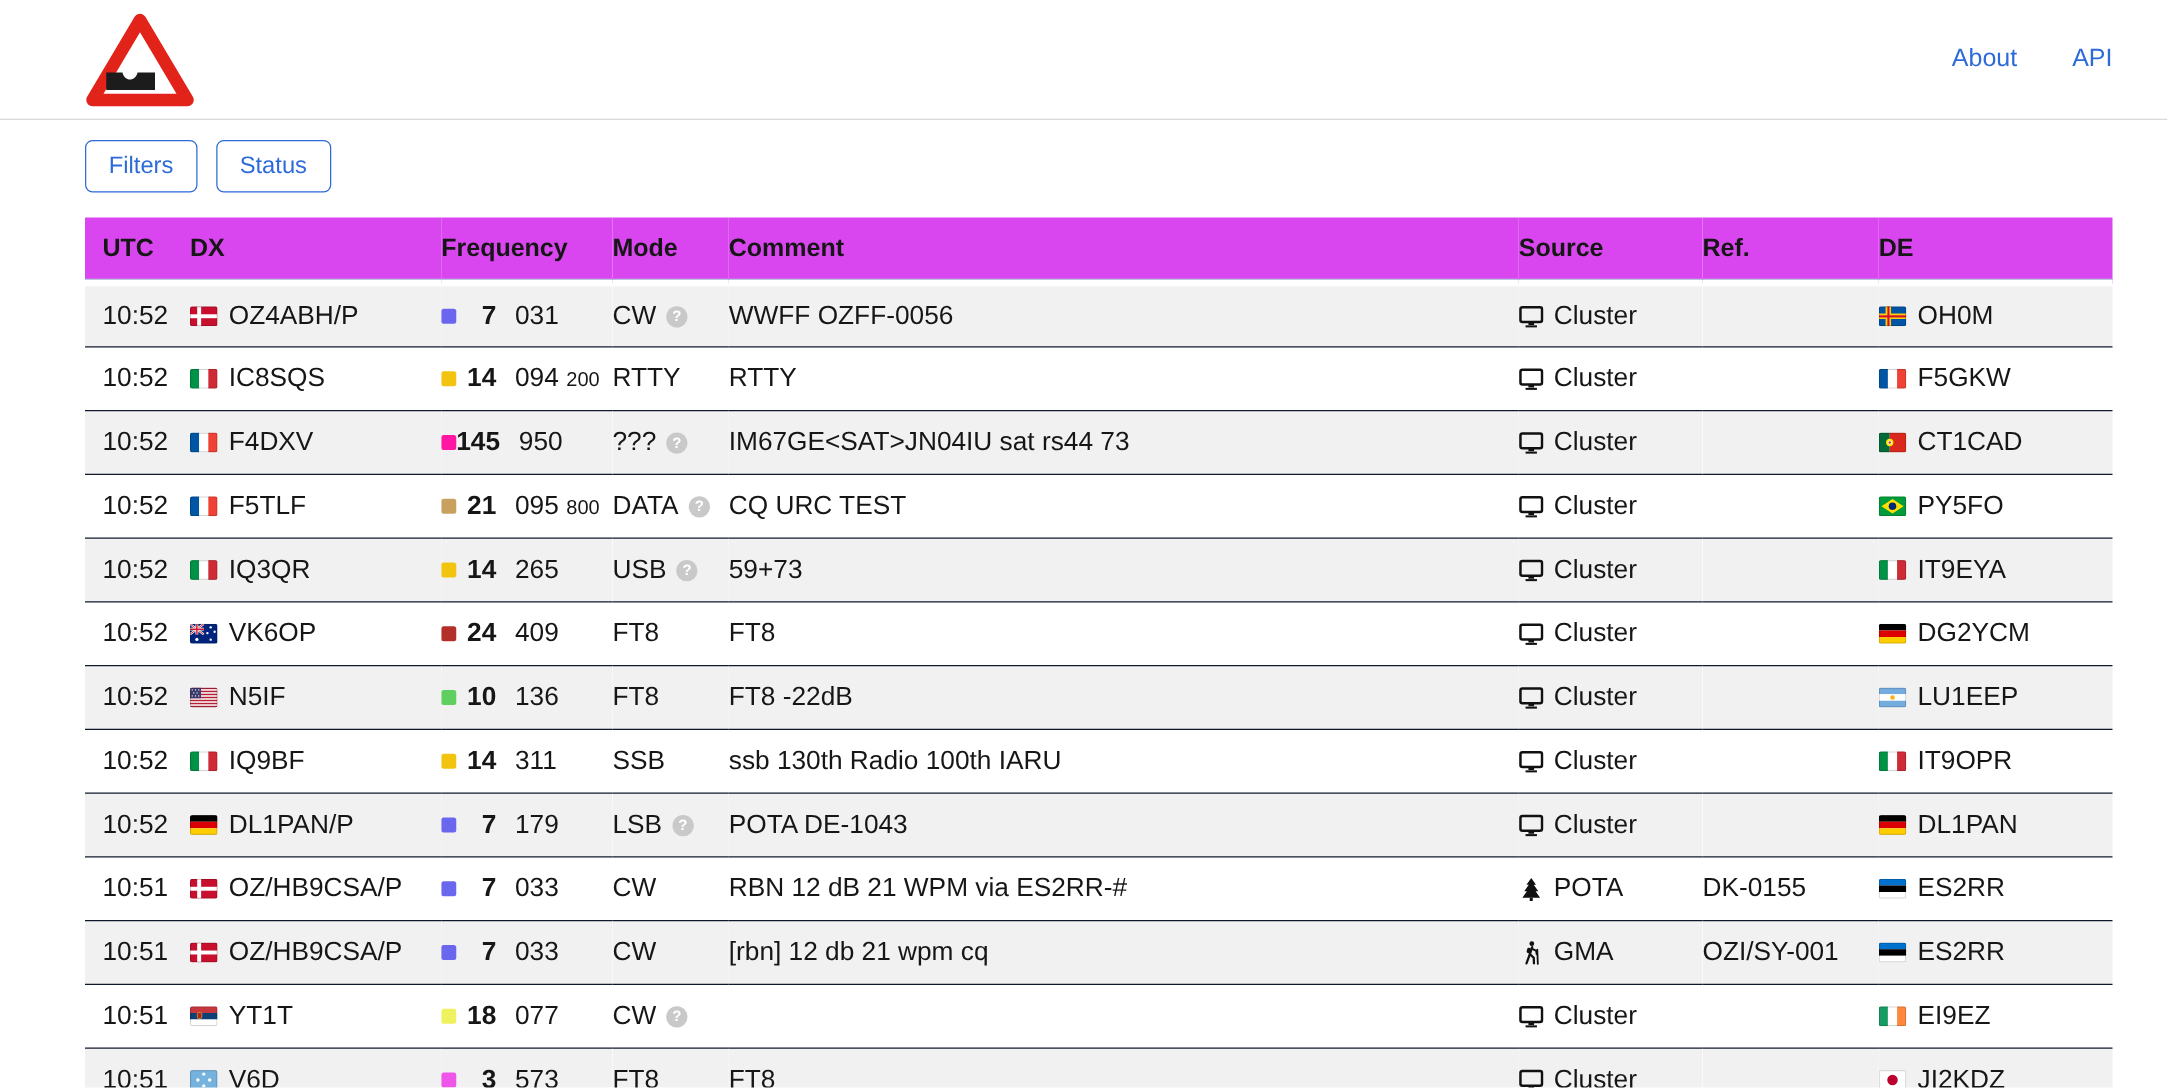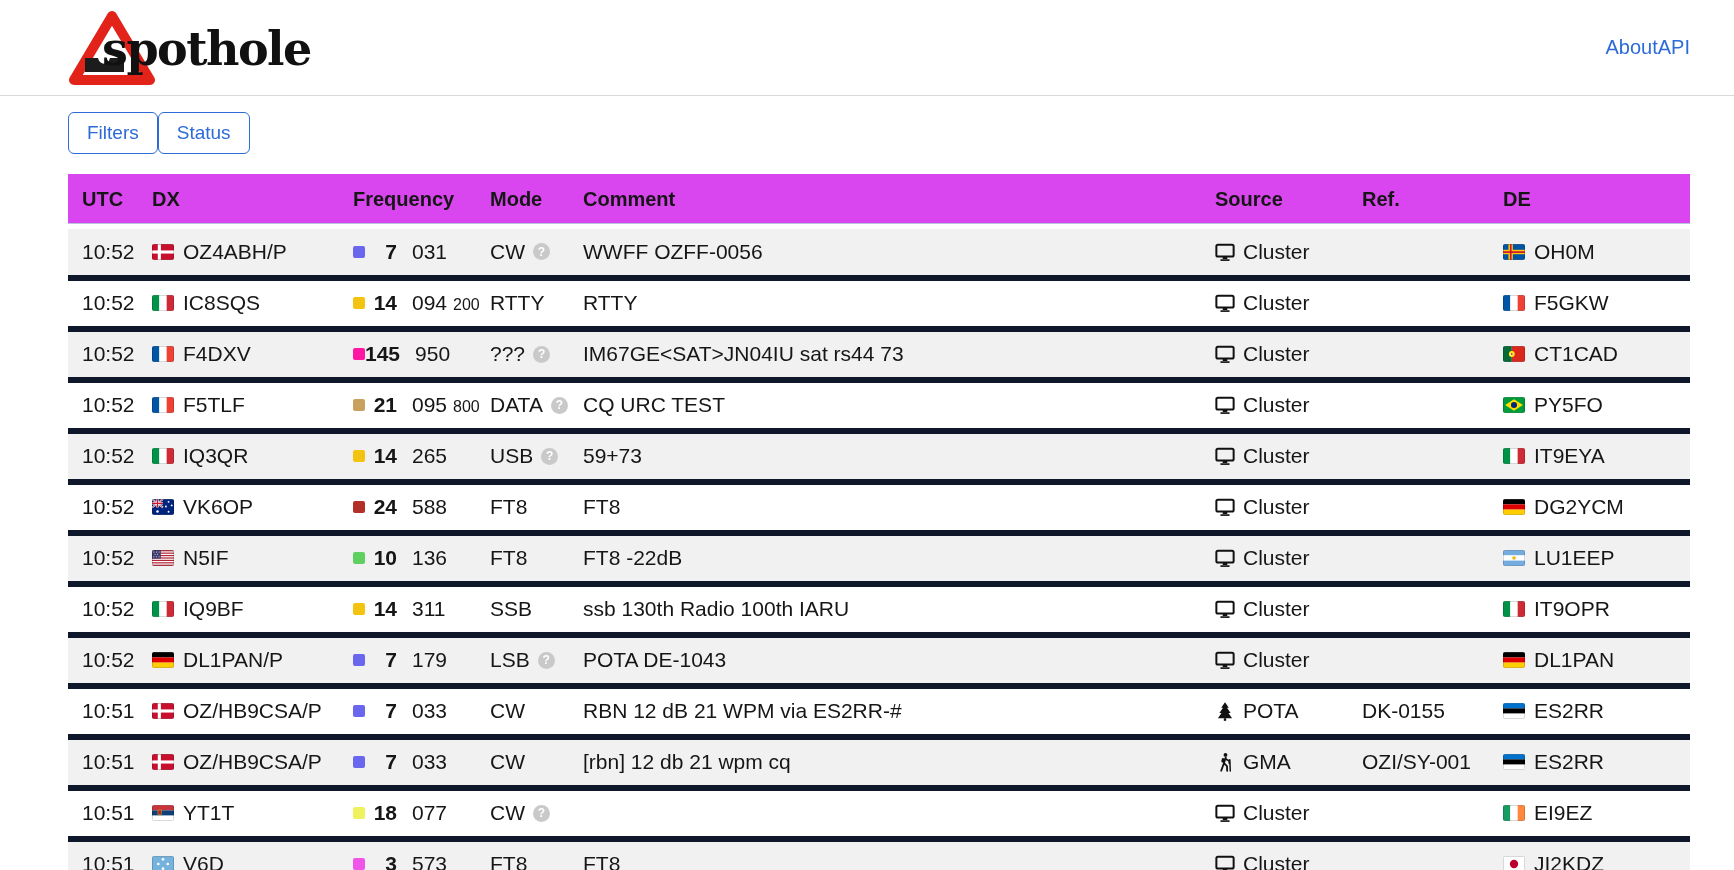--- a/index.html
+++ b/index.html
@@ -5,39 +5,39 @@
   html,body{margin:0;padding:0;overflow:hidden;background:#fff;}
   body{width:1734px;height:870px;font-family:"Liberation Sans",sans-serif;color:#161616;position:relative;}
 
   
   .hdr{height:96px;border-bottom:1px solid #d9d9d9;display:flex;align-items:center;
        padding:0 44px 0 68px;box-sizing:border-box;}
   .logo{display:flex;align-items:center;text-decoration:none;color:#111;cursor:pointer;}
   .logo svg{display:block;}
   .logo-text{font-family:"DejaVu Serif",serif;font-weight:700;font-size:46px;letter-spacing:-1.5px;
              margin-left:-54px;margin-top:2px;}
-  .nav{margin-left:auto;display:flex;justify-content:flex-end;}
+  .nav{margin-left:auto;display:flex;gap:44px;justify-content:flex-end;}
   .nav a{color:#2d6bd8;font-size:20px;text-decoration:none;cursor:pointer;}
 
   
   .toolbar{margin:16px 44px 0 68px;display:flex;justify-content:space-between;align-items:center;}
   .updated{font-size:21px;color:#2f2f2f;}
-  .btns{display:flex;gap:0;}
+  .btns{display:flex;gap:15px;}
   .btn{background:#fff;border:1px solid #2d6bd8;color:#2d6bd8;font-family:inherit;
        font-size:19px;height:42px;padding:0 18px;border-radius:6px;cursor:pointer;}
 
   
   .table-wrap{margin:20px 44px 0 68px;}
   table{border-collapse:collapse;table-layout:fixed;width:1622px;font-size:21px;}
   col.c-utc{width:84px}col.c-dx{width:201px}col.c-freq{width:137px}col.c-mode{width:93px}
   col.c-comment{width:632px}col.c-source{width:147px}col.c-ref{width:141px}col.c-de{width:187px}
   thead th{background:#d946ef;text-align:left;font-size:20px;font-weight:700;height:50px;
            box-shadow:inset 0 -1px 0 #b6c6dc;border-bottom:5px solid #fff;padding:0;}
   thead th.first{padding-left:14px;}
-  tbody tr{height:51px;border-bottom:6px solid #0f172a;}
+  tbody tr{height:51px;border-bottom:1px solid #0f172a;}
   tbody tr:nth-child(odd){background:#f1f1f1;}
   tbody tr:nth-child(even){background:#ffffff;}
   td{padding:0;vertical-align:middle;overflow:hidden;white-space:nowrap;}
   td.first{padding-left:14px;}
 
   .cellflex{display:flex;align-items:center;}
   .flag{width:22px;height:16px;display:inline-flex;margin-right:9px;flex:0 0 auto;}
   .flag svg{width:22px;height:16px;border-radius:2px;}
 
   .freqwrap{display:flex;align-items:baseline;}
@@ -56,21 +56,20 @@
 <body>
 
 <header class="hdr">
   <a class="logo">
     <span>
       <svg width="88" height="80" viewBox="0 0 88 80">
         <path d="M44 8 L82 72 L6 72 Z" fill="#ffffff" stroke="#e2231a" stroke-width="10" stroke-linejoin="round"></path>
         <path d="M17 50 L30 50 C31.5 57.5 40.5 57.5 42 50 L56 50 L56 64 L17 64 Z" fill="#1c1c1c"></path>
       </svg>
     </span>
-    <span class="logo-text">spothole</span>
   </a>
   <nav class="nav">
     <a>About</a>
     <a>API</a>
   </nav>
 </header>
 
 <div class="toolbar">
   <div class="btns">
     <button class="btn">Filters</button>
@@ -413,21 +412,21 @@
                   <rect x="0.4" y="0.4" width="20.2" height="14.2" fill="none" stroke="rgba(0,0,0,0.18)" stroke-width="0.8"></rect>
                 </svg>
               </span>
         <span>VK6OP</span>
       </span>
     </td>
     <td>
       <span class="freqwrap">
         <span class="band" style="background: rgb(178, 48, 40);"></span>
         <span class="mhz">24</span>
-        <span class="khz">588</span>
+        <span class="khz">409</span>
         <span class="sub"></span>
       </span>
     </td>
     <td>
       <span class="cellflex">
         <span>FT8</span>
 
       </span>
     </td>
     <td><span>FT8</span></td>

